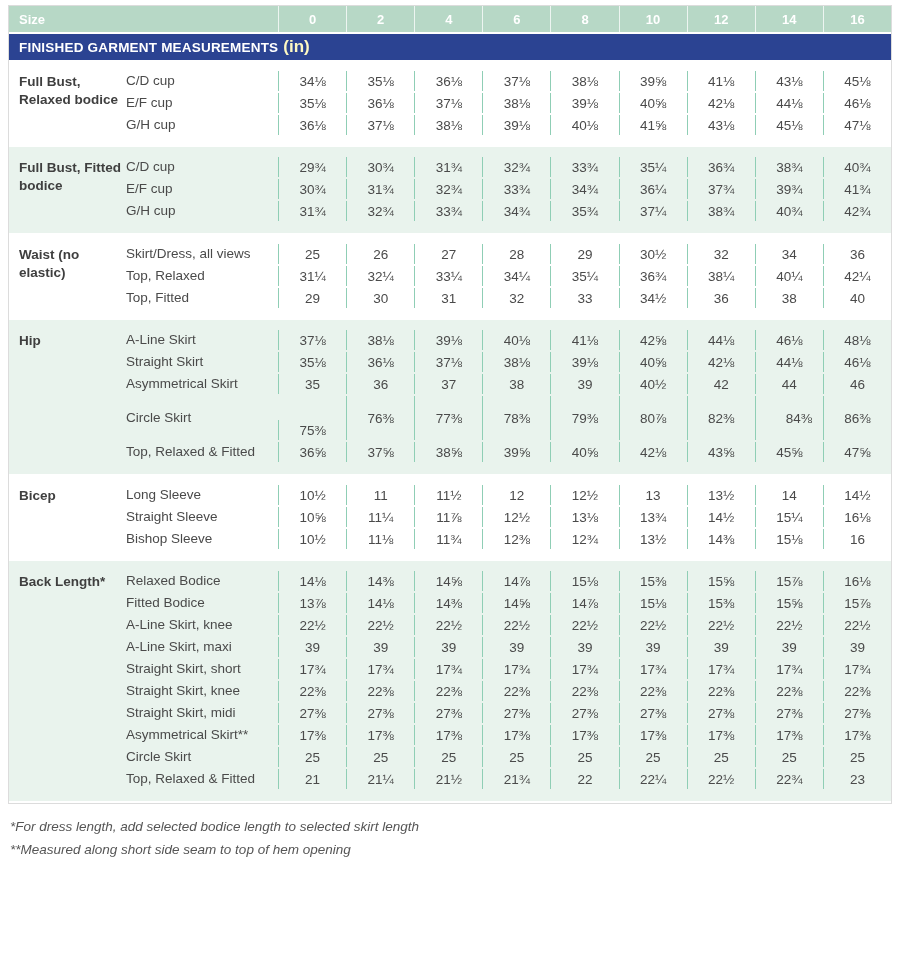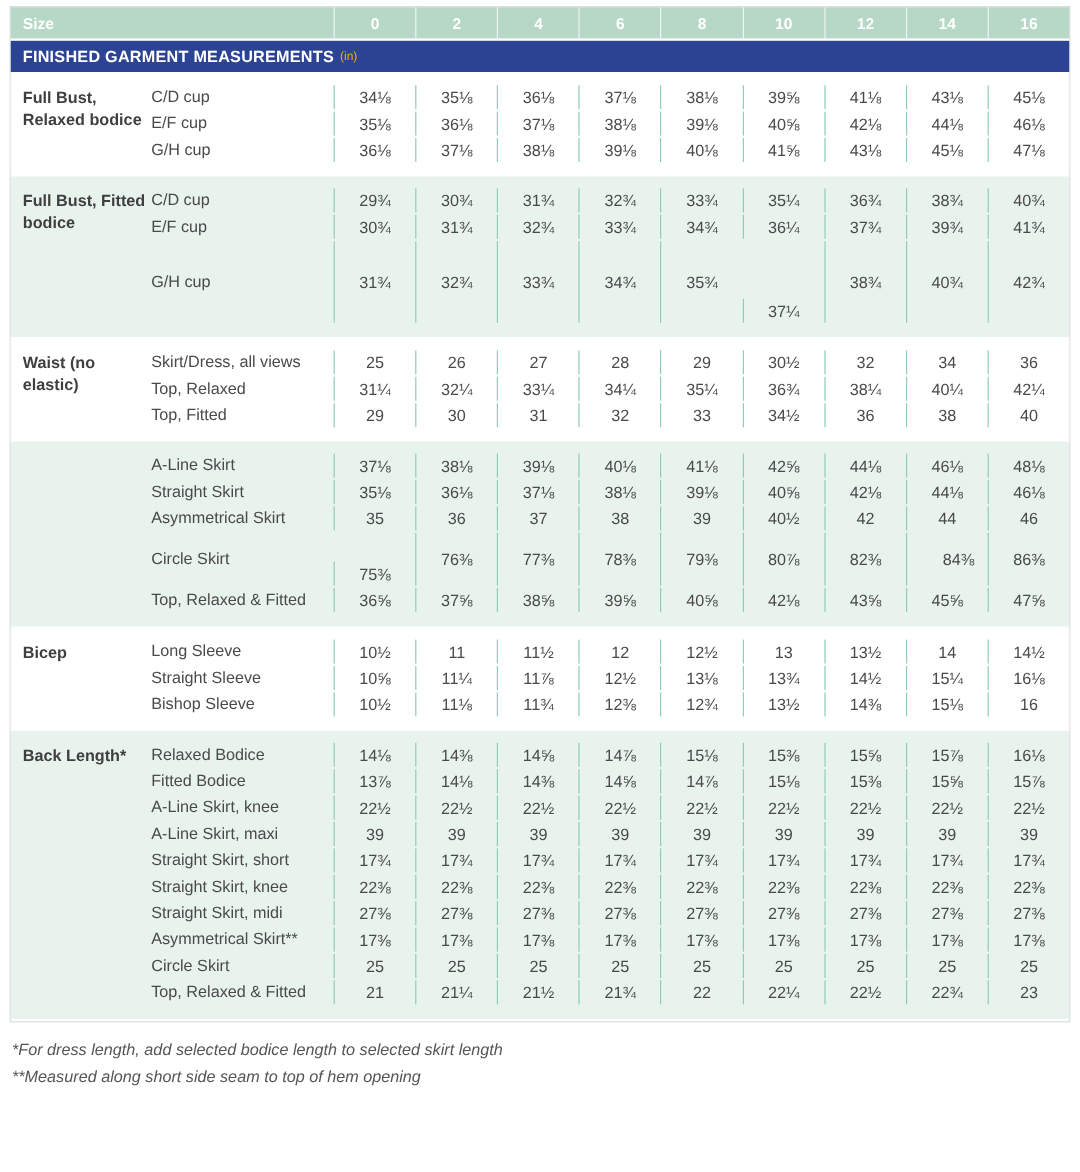--- a/index.html
+++ b/index.html
@@ -53,23 +53,23 @@
     padding-left: 10px;
     gap: 5px;
   }
   .banner-title {
     color: #ffffff;
     font-weight: bold;
     font-size: 13.5px;
     letter-spacing: 0.2px;
   }
   .banner-unit {
-    color: #eab308;
-    font-weight: normal;
-    font-size: 10px;
+    color: #fef9c3;
+    font-weight: bold;
+    font-size: 17px;
   }
   
   .sections { padding-bottom: 2px; }
   .section {
     display: grid;
     grid-template-columns: 117px 152px repeat(9, 1fr);
     row-gap: 2px;
     padding: 8px 0 9px 0;
     margin-top: 3px;
     background: #ffffff;
@@ -196,21 +196,21 @@
           <div class="value-cell" style="grid-area: 2 / 8;">36¼</div>
           <div class="value-cell" style="grid-area: 2 / 9;">37¾</div>
           <div class="value-cell" style="grid-area: 2 / 10;">39¾</div>
           <div class="value-cell" style="grid-area: 2 / 11;">41¾</div>
           <div class="row-label" style="grid-area: 3 / 2;">G/H cup</div>
           <div class="value-cell" style="grid-area: 3 / 3;">31¾</div>
           <div class="value-cell" style="grid-area: 3 / 4;">32¾</div>
           <div class="value-cell" style="grid-area: 3 / 5;">33¾</div>
           <div class="value-cell" style="grid-area: 3 / 6;">34¾</div>
           <div class="value-cell" style="grid-area: 3 / 7;">35¾</div>
-          <div class="value-cell" style="grid-area: 3 / 8; margin-top: 48px;">37¼</div>
+          <div class="value-cell" style="grid-area: 3 / 8;">37¼</div>
           <div class="value-cell" style="grid-area: 3 / 9;">38¾</div>
           <div class="value-cell" style="grid-area: 3 / 10;">40¾</div>
           <div class="value-cell" style="grid-area: 3 / 11;">42¾</div>
         </div>
         <div class="section">
           <div class="section-name" style="grid-row: 1 / span 3;">Waist (no elastic)</div>
           <div class="row-label" style="grid-area: 1 / 2;">Skirt/Dress, all views</div>
           <div class="value-cell" style="grid-area: 1 / 3;">25</div>
           <div class="value-cell" style="grid-area: 1 / 4;">26</div>
           <div class="value-cell" style="grid-area: 1 / 5;">27</div>
@@ -235,20 +235,21 @@
           <div class="value-cell" style="grid-area: 3 / 4;">30</div>
           <div class="value-cell" style="grid-area: 3 / 5;">31</div>
           <div class="value-cell" style="grid-area: 3 / 6;">32</div>
           <div class="value-cell" style="grid-area: 3 / 7;">33</div>
           <div class="value-cell" style="grid-area: 3 / 8;">34½</div>
           <div class="value-cell" style="grid-area: 3 / 9;">36</div>
           <div class="value-cell" style="grid-area: 3 / 10;">38</div>
           <div class="value-cell" style="grid-area: 3 / 11;">40</div>
         </div>
         <div class="section shaded">
+          <div class="section-name" style="grid-row: 1 / span 5;">Hip</div>
           <div class="row-label" style="grid-area: 1 / 2;">A-Line Skirt</div>
           <div class="value-cell" style="grid-area: 1 / 3;">37⅛</div>
           <div class="value-cell" style="grid-area: 1 / 4;">38⅛</div>
           <div class="value-cell" style="grid-area: 1 / 5;">39⅛</div>
           <div class="value-cell" style="grid-area: 1 / 6;">40⅛</div>
           <div class="value-cell" style="grid-area: 1 / 7;">41⅛</div>
           <div class="value-cell" style="grid-area: 1 / 8;">42⅝</div>
           <div class="value-cell" style="grid-area: 1 / 9;">44⅛</div>
           <div class="value-cell" style="grid-area: 1 / 10;">46⅛</div>
           <div class="value-cell" style="grid-area: 1 / 11;">48⅛</div>

